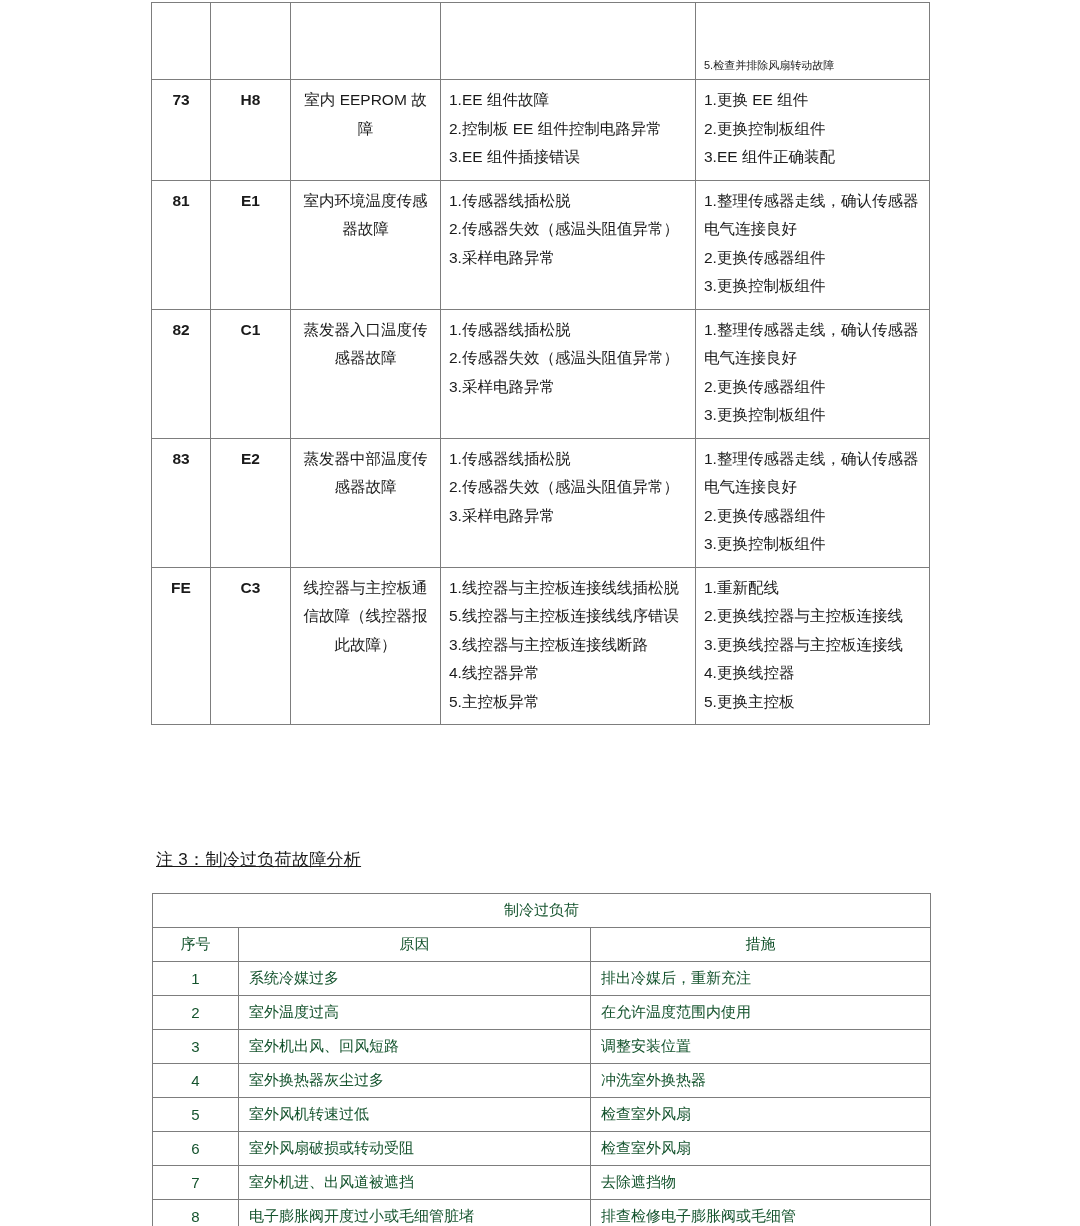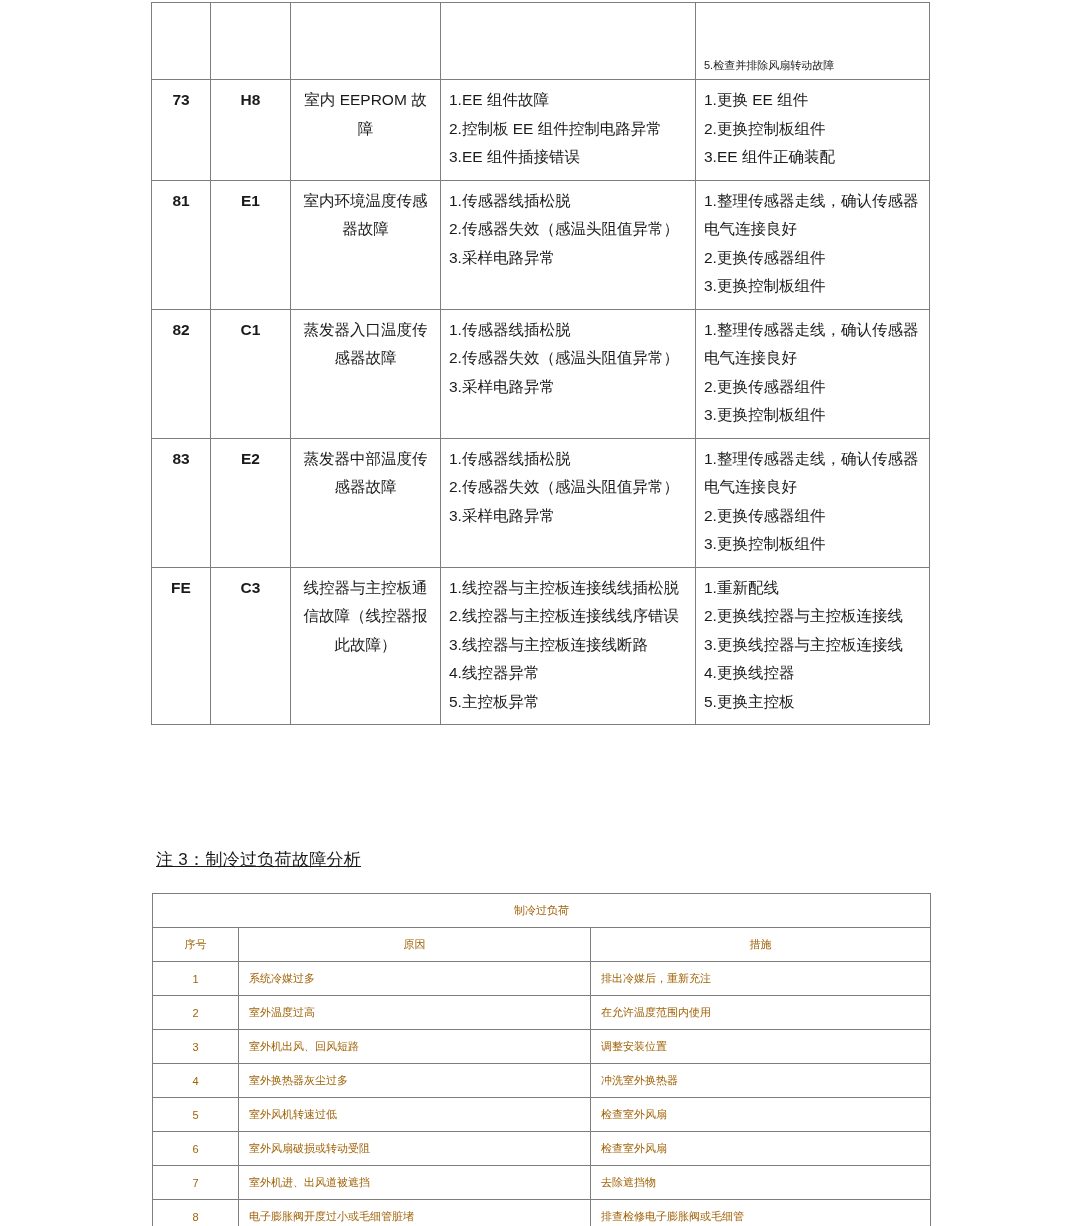--- a/index.html
+++ b/index.html
@@ -70,22 +70,22 @@
   .overload-table {
     position: absolute;
     left: 152px;
     top: 893px;
     width: 778px;
     border-collapse: collapse;
     table-layout: fixed;
   }
   .overload-table td {
     border: 1px solid #7d7d7d;
-    font-size: 11px;
-    color: #a16207;
+    font-size: 15px;
+    color: #14532d;
     height: 34px;
     padding: 2px 10px;
     vertical-align: middle;
   }
   .ov-col-no     { width: 86px;  text-align: center; }
   .ov-col-cause  { width: 352px; text-align: left; }
   .ov-col-action { width: 340px; text-align: left; }
   .ov-title-cell { text-align: center; height: 33px; }
   .ov-head-cell  { text-align: center; }
 
@@ -197,21 +197,21 @@
         </td>
       </tr>
 
 
       <tr>
         <td class="cell-code">FE</td>
         <td class="cell-display">C3</td>
         <td class="cell-name">线控器与主控板通信故障（线控器报此故障）</td>
         <td class="cell-list">
           <div class="li">1.线控器与主控板连接线线插松脱</div>
-          <div class="li">2.线控器与主控板连接线线序错误</div>
+          <div class="li">5.线控器与主控板连接线线序错误</div>
           <div class="li">3.线控器与主控板连接线断路</div>
           <div class="li">4.线控器异常</div>
           <div class="li">5.主控板异常</div>
         </td>
         <td class="cell-list">
           <div class="li">1.重新配线</div>
           <div class="li">2.更换线控器与主控板连接线</div>
           <div class="li">3.更换线控器与主控板连接线</div>
           <div class="li">4.更换线控器</div>
           <div class="li">5.更换主控板</div>

